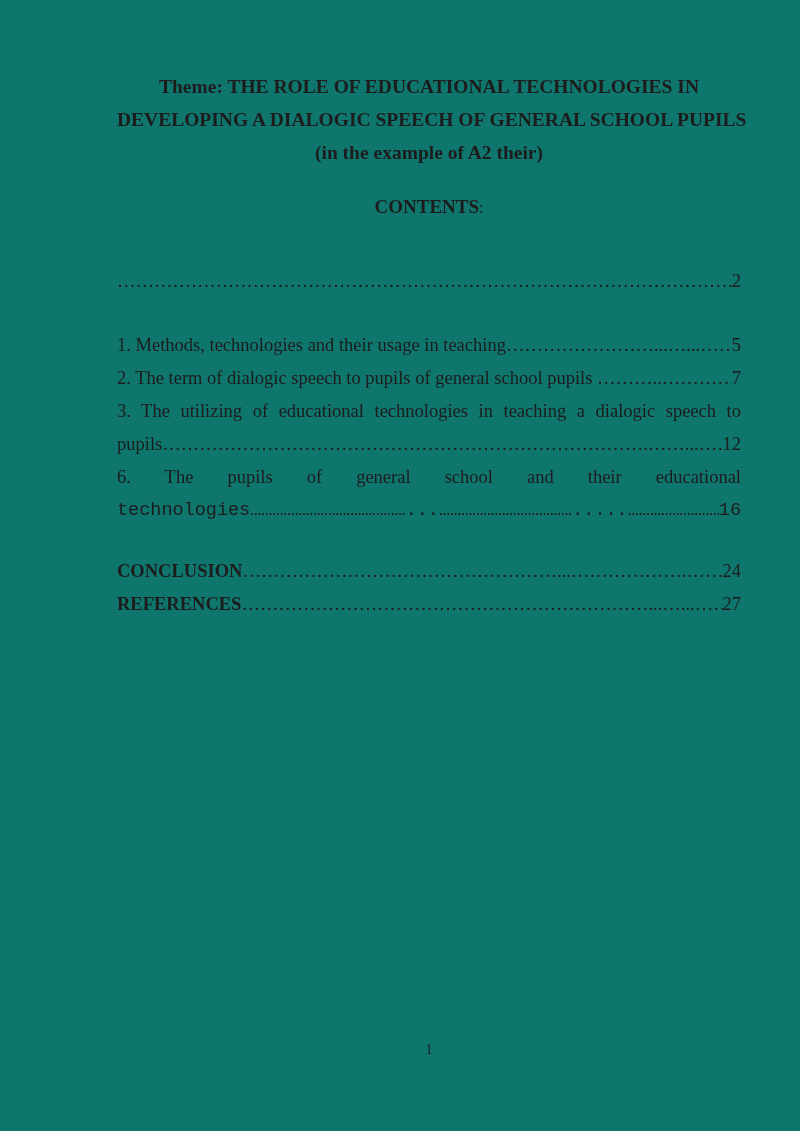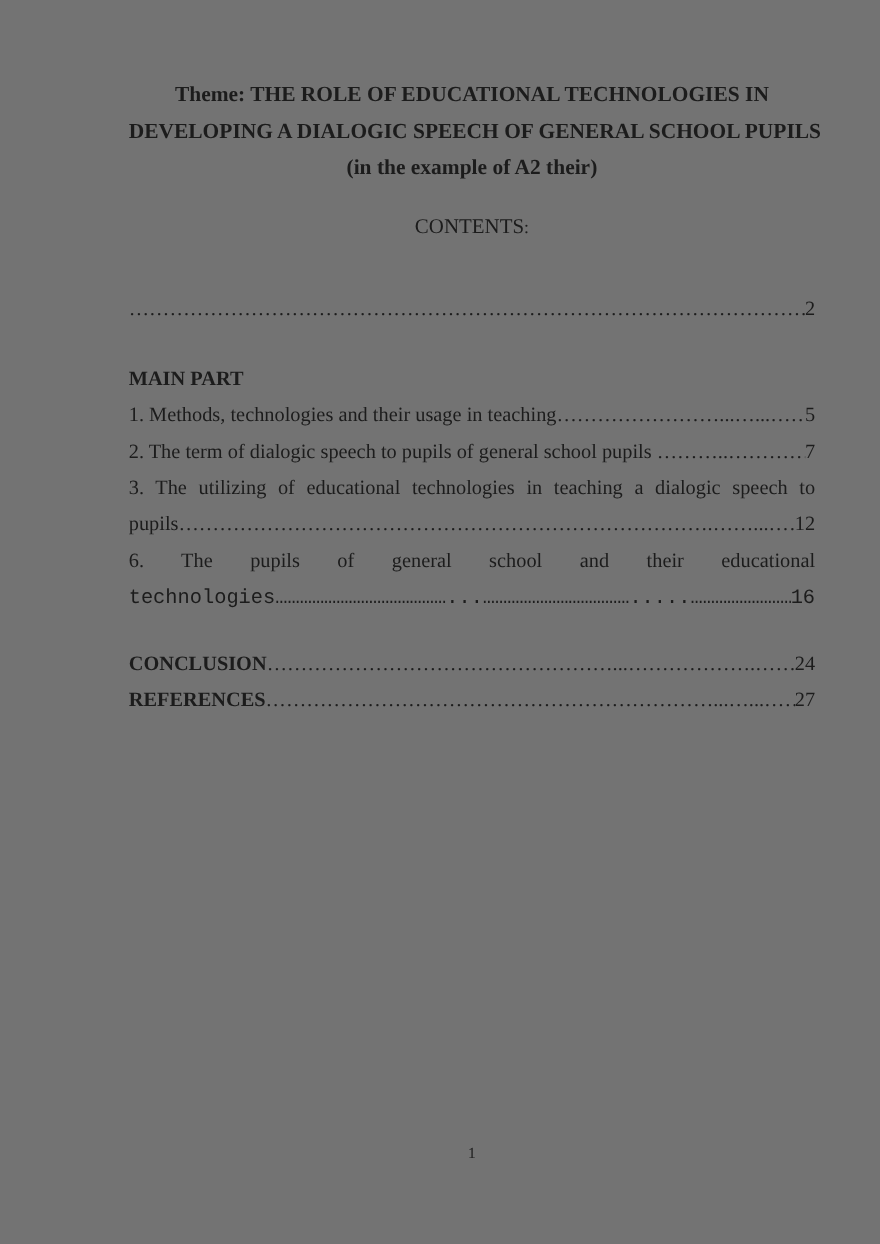--- a/index.html
+++ b/index.html
@@ -5,21 +5,21 @@
   html, body {
     margin: 0;
     padding: 0;
     background: #ffffff;
   }
   .page {
     position: relative;
     width: 800px;
     height: 1131px;
     box-sizing: border-box;
-    background: #737373;
+    background: #0f766e;
     color: #1c1c1c;
     font-family: "Liberation Serif", "DejaVu Serif", serif;
     font-size: 18.5px;
     line-height: 33px;
     padding: 70px 59px 0 117px;
     overflow: hidden;
   }
   .title-block {
     text-align: center;
     font-weight: bold;
@@ -27,21 +27,21 @@
     margin-bottom: 21px;
   }
   .title-line {
     white-space: nowrap;
   }
   .contents-line {
     text-align: center;
     margin-bottom: 41px;
   }
   .contents-heading {
-    font-weight: normal;
+    font-weight: bold;
     font-size: 19px;
   }
   .contents-colon {
     font-weight: normal;
     font-size: 16px;
   }
   .toc-entry {
     display: flex;
     align-items: baseline;
   }
@@ -91,23 +91,20 @@
   <div class="contents-line">
     <span class="contents-heading">CONTENTS</span><span class="contents-colon">:</span>
   </div>
 
   <div class="toc-entry gap-intro">
     <span class="leader">…………………………………………………………………………………………………………</span>
     <span class="page-num">2</span>
   </div>
 
   <div>
-    <div class="toc-entry">
-      <span class="toc-label bold">MAIN PART</span>
-    </div>
 
     <div class="toc-entry">
       <span class="toc-label">1. Methods, technologies and their usage in teaching</span>
       <span class="leader">……………………...…...………………………………………………………………</span>
       <span class="page-num">5</span>
     </div>
 
     <div class="toc-entry">
       <span class="toc-label">2. The term of dialogic speech to pupils of general school pupils&nbsp;</span>
       <span class="leader">………..……………………………………………………………………………</span>

